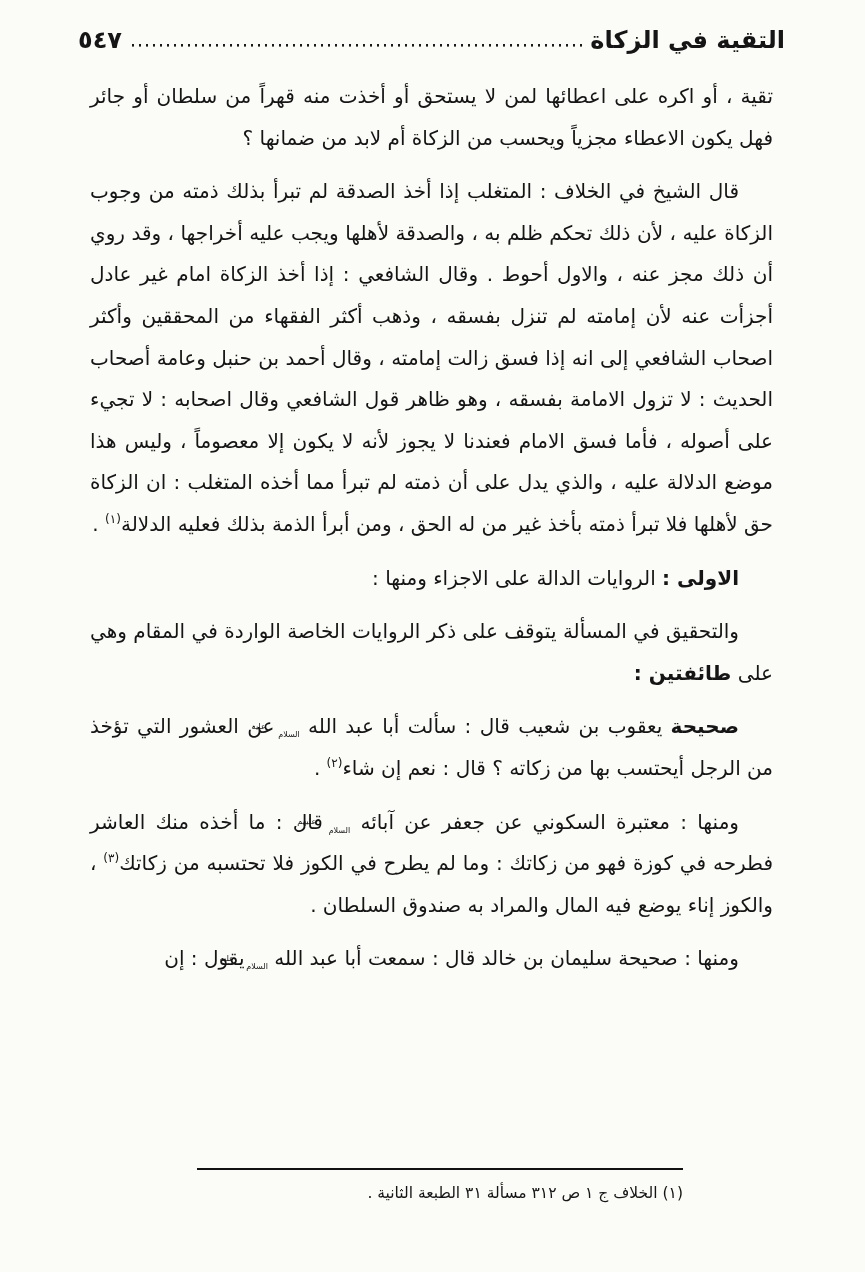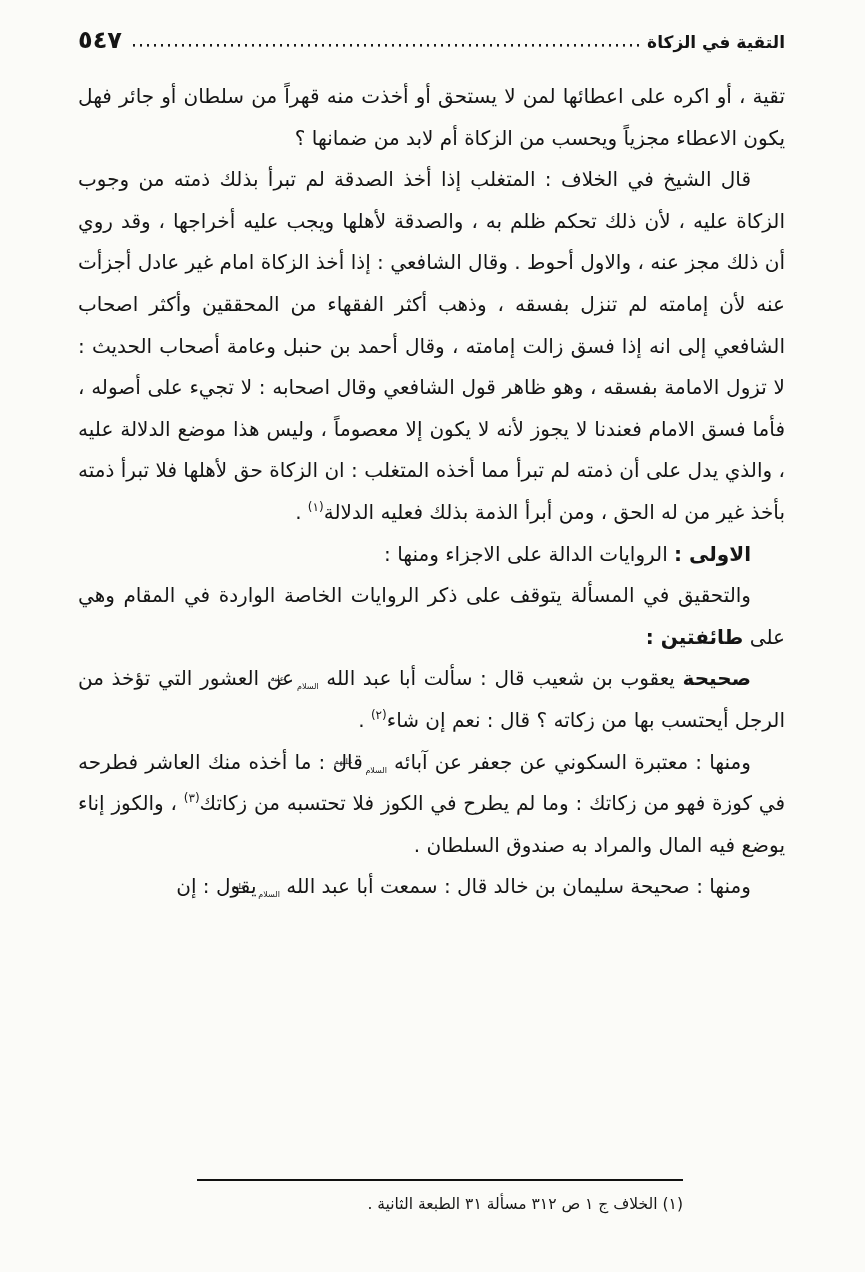--- a/index.html
+++ b/index.html
@@ -22,21 +22,21 @@
   }
   
   .page-header {
     display: flex;
     align-items: baseline;
     gap: 8px;
     margin-bottom: 22px;
   }
   .header-title {
     font-weight: bold;
-    font-size: 17px;
+    font-size: 24px;
     white-space: nowrap;
   }
   .leader {
     flex: 1;
     align-self: center;
     height: 3px;
     margin-top: 10px;
     background-image: repeating-linear-gradient(to left, #1a1a1a 0 2.4px, transparent 2.4px 7px);
     background-position: center;
     background-size: 100% 2.6px;
@@ -47,21 +47,21 @@
     font-weight: bold;
     white-space: nowrap;
   }
   
   .body-text {
     font-size: 20px;
     line-height: 2.08;
     text-align: justify;
   }
   .para {
-    margin: 0;
+    margin: 12px;
   }
   .para.indent {
     text-indent: 34px;
   }
   .seg-normal { font-weight: normal; }
   .seg-bold   { font-weight: bold; }
   .seg-sup {
     vertical-align: super;
     font-size: 12px;
     line-height: 0;
@@ -75,21 +75,21 @@
     text-align: right;
     vertical-align: -4px;
     white-space: normal;
     overflow: visible;
   }
   
   .footer-area {
     position: absolute;
     right: 80px;
     left: 78px;
-    bottom: 53px;
+    bottom: 64px;
   }
   .footnote-sep {
     height: 2.5px;
     background: #111;
     width: 486px;
     margin: 0 102px 10px 0;
   }
   .footnotes {
     margin-right: 102px;
     font-size: 15.5px;

